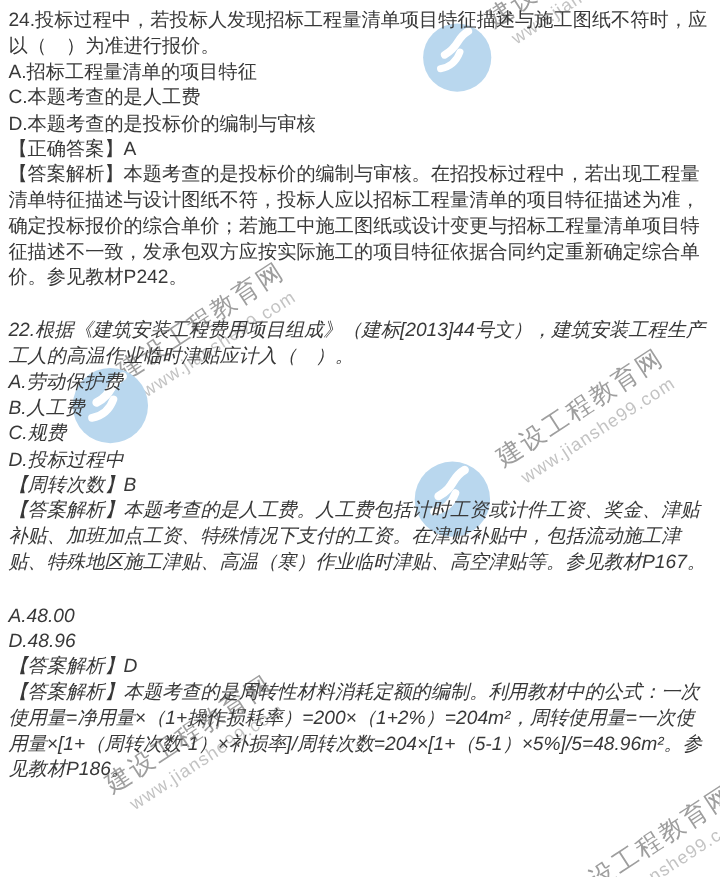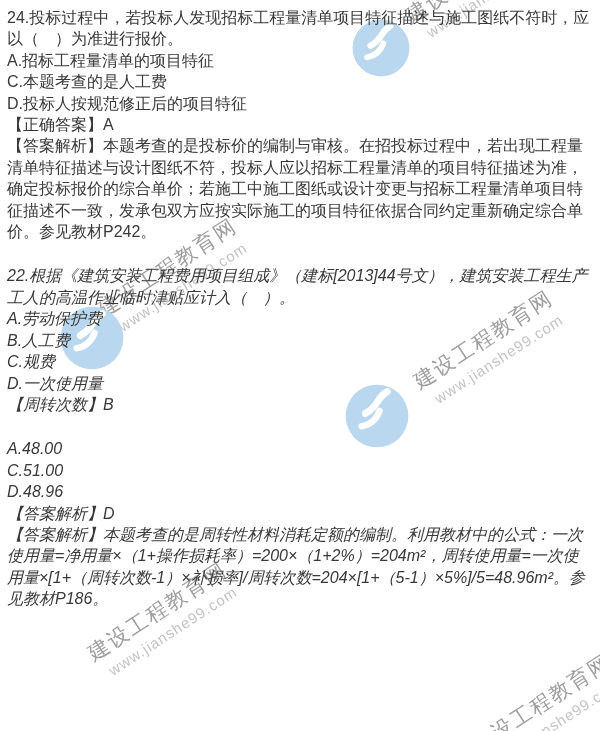--- a/index.html
+++ b/index.html
@@ -107,35 +107,35 @@
   </div>
 
 </div>
 
 <div class="content">
 
   <section class="question">
     <p>24.投标过程中，若投标人发现招标工程量清单项目特征描述与施工图纸不符时，应以（　）为准进行报价。</p>
     <p>A.招标工程量清单的项目特征</p>
     <p>C.本题考查的是人工费</p>
-    <p>D.投标人按规范修正后的项目特征</p>
+    <p>D.本题考查的是投标价的编制与审核</p>
     <p>【正确答案】A</p>
     <p>【答案解析】本题考查的是投标价的编制与审核。在招投标过程中，若出现工程量清单特征描述与设计图纸不符，投标人应以招标工程量清单的项目特征描述为准，确定投标报价的综合单价；若施工中施工图纸或设计变更与招标工程量清单项目特征描述不一致，发承包双方应按实际施工的项目特征依据合同约定重新确定综合单价。参见教材P242。</p>
   </section>
 
   <section class="question">
     <p>22.根据《建筑安装工程费用项目组成》（建标[2013]44号文），建筑安装工程生产工人的高温作业临时津贴应计入（　）。</p>
     <p>A.劳动保护费</p>
     <p>B.人工费</p>
     <p>C.规费</p>
-    <p>D.一次使用量</p>
+    <p>D.投标过程中</p>
     <p>【周转次数】B</p>
+    <p>【答案解析】本题考查的是人工费。人工费包括计时工资或计件工资、奖金、津贴补贴、加班加点工资、特殊情况下支付的工资。在津贴补贴中，包括流动施工津贴、特殊地区施工津贴、高温（寒）作业临时津贴、高空津贴等。参见教材P167。</p>
   </section>
 
   <section class="question">
     <p>A.48.00</p>
-    <p>C.51.00</p>
     <p>D.48.96</p>
     <p>【答案解析】D</p>
     <p>【答案解析】本题考查的是周转性材料消耗定额的编制。利用教材中的公式：一次使用量=净用量×（1+操作损耗率）=200×（1+2%）=204m²，周转使用量=一次使用量×[1+（周转次数-1）×补损率]/周转次数=204×[1+（5-1）×5%]/5=48.96m²。参见教材P186。</p>
   </section>
 
 </div>
 
 </body></html>

